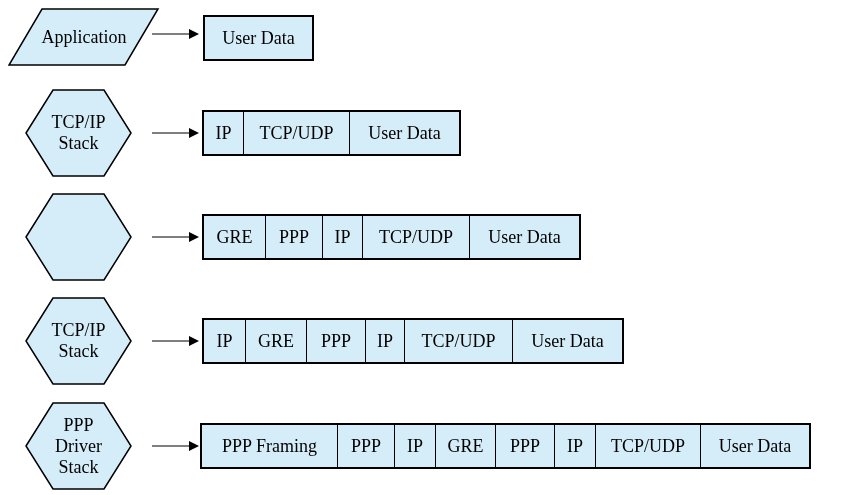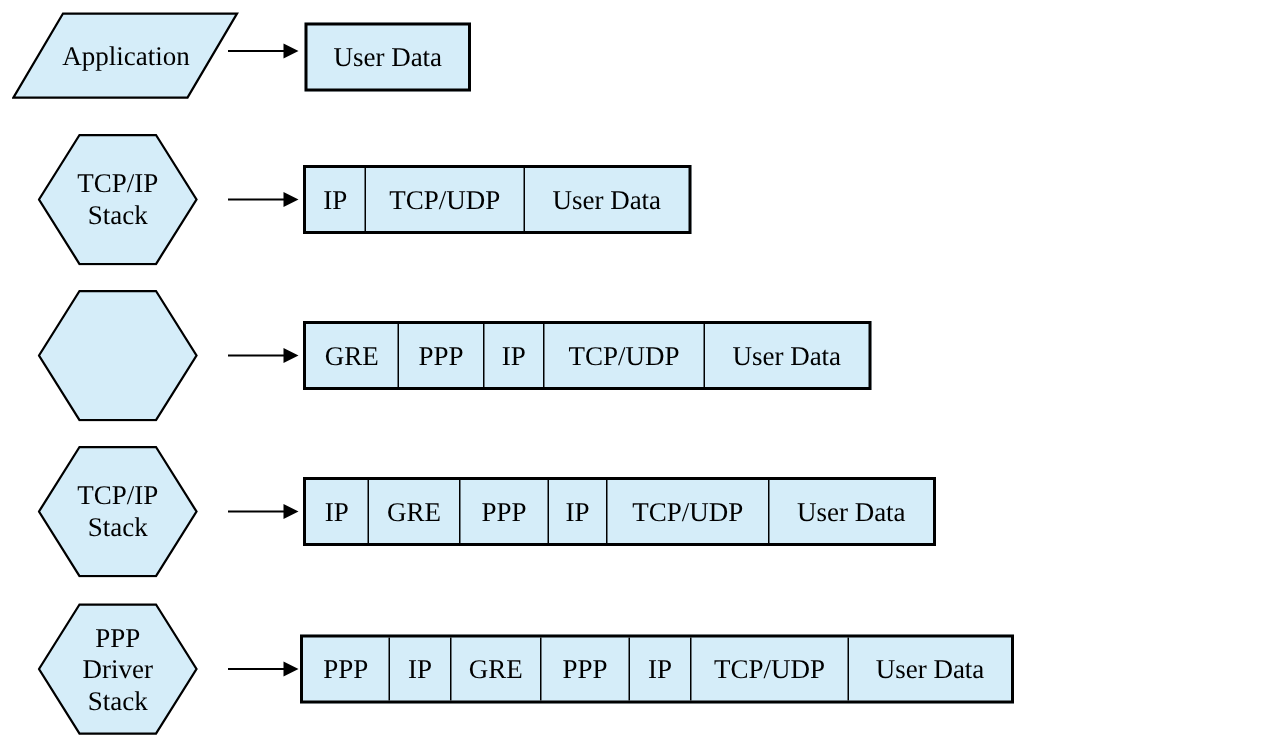--- a/index.html
+++ b/index.html
@@ -104,20 +104,21 @@
   <div class="shape-label" style="left:25px;top:402px;width:107px;height:88px">
     <span>PPP</span>
     <span>Driver</span>
     <span>Stack</span>
   </div>
   <svg class="arrow" style="left:152px;top:438px" width="48" height="16" viewBox="0 0 48 16">
     <line x1="0" y1="8" x2="38" y2="8"></line>
     <polygon points="37,3 47,8 37,13"></polygon>
   </svg>
   <div class="strip" style="left:200px;top:423px">
+    <div class="cell" style="width:135px">PPP Framing</div>
     <div class="cell" style="width:57px">PPP</div>
     <div class="cell" style="width:41px">IP</div>
     <div class="cell" style="width:60px">GRE</div>
     <div class="cell" style="width:59px">PPP</div>
     <div class="cell" style="width:41px">IP</div>
     <div class="cell" style="width:105px">TCP/UDP</div>
     <div class="cell" style="width:109px">User Data</div>
   </div>
 
 </div>

